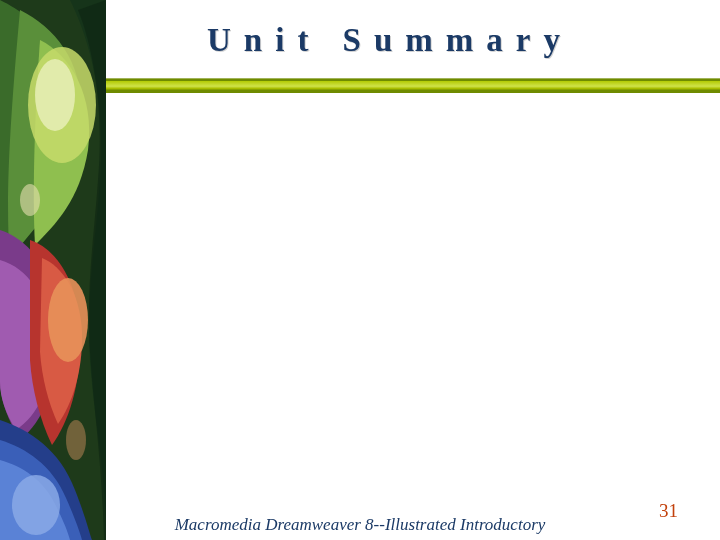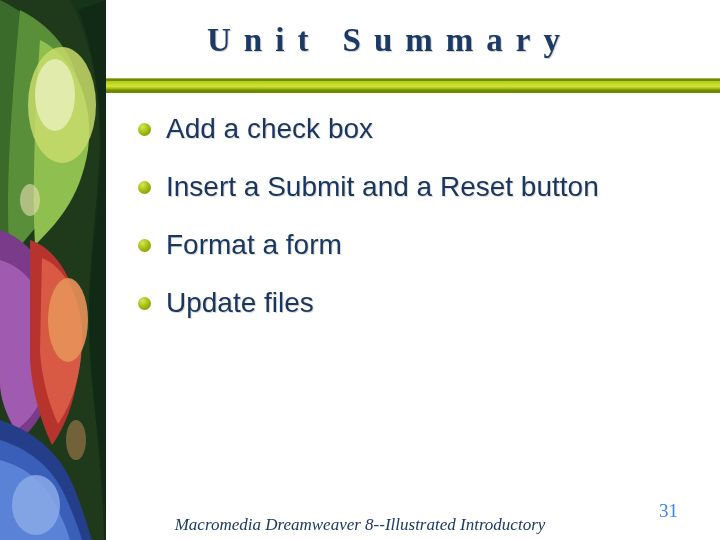--- a/index.html
+++ b/index.html
@@ -100,21 +100,21 @@
     font-size: 17px;
     color: #1b3a66;
     margin-top: 17px;
   }
   .page-number {
     position: absolute;
     right: 42px;
     bottom: 0;
     font-family: Georgia, "Times New Roman", serif;
     font-size: 19px;
-    color: #3b82f6;
+    color: #c2410c;
   }
 </style>
 </head>
 <body>
 
 <div class="slide">
 
   <div class="sidebar-art">
     <svg viewBox="0 0 106 540" width="106" height="540" preserveAspectRatio="none">
       <rect x="0" y="0" width="106" height="540" fill="#1e3a1a"></rect>
@@ -138,39 +138,19 @@
       <ellipse cx="76" cy="440" rx="10" ry="20" fill="#c48a5a" opacity="0.5"></ellipse>
     </svg>
   </div>
 
   <div class="title-band">
     <div class="title-text">Unit Summary</div>
   </div>
 
   <div class="accent-bar"></div>
 
-  <div class="content">
-    <ul class="bullet-list">
-      <li class="bullet-item">
-        <span class="bullet-dot"></span>
-        <span>Add a check box</span>
-      </li>
-      <li class="bullet-item">
-        <span class="bullet-dot"></span>
-        <span>Insert a Submit and a Reset button</span>
-      </li>
-      <li class="bullet-item">
-        <span class="bullet-dot"></span>
-        <span>Format a form</span>
-      </li>
-      <li class="bullet-item">
-        <span class="bullet-dot"></span>
-        <span>Update files</span>
-      </li>
-    </ul>
-  </div>
 
   <div class="footer">
     <div class="footer-text">Macromedia Dreamweaver 8--Illustrated Introductory</div>
     <div class="page-number">31</div>
   </div>
 
 </div>
 
 </body></html>

